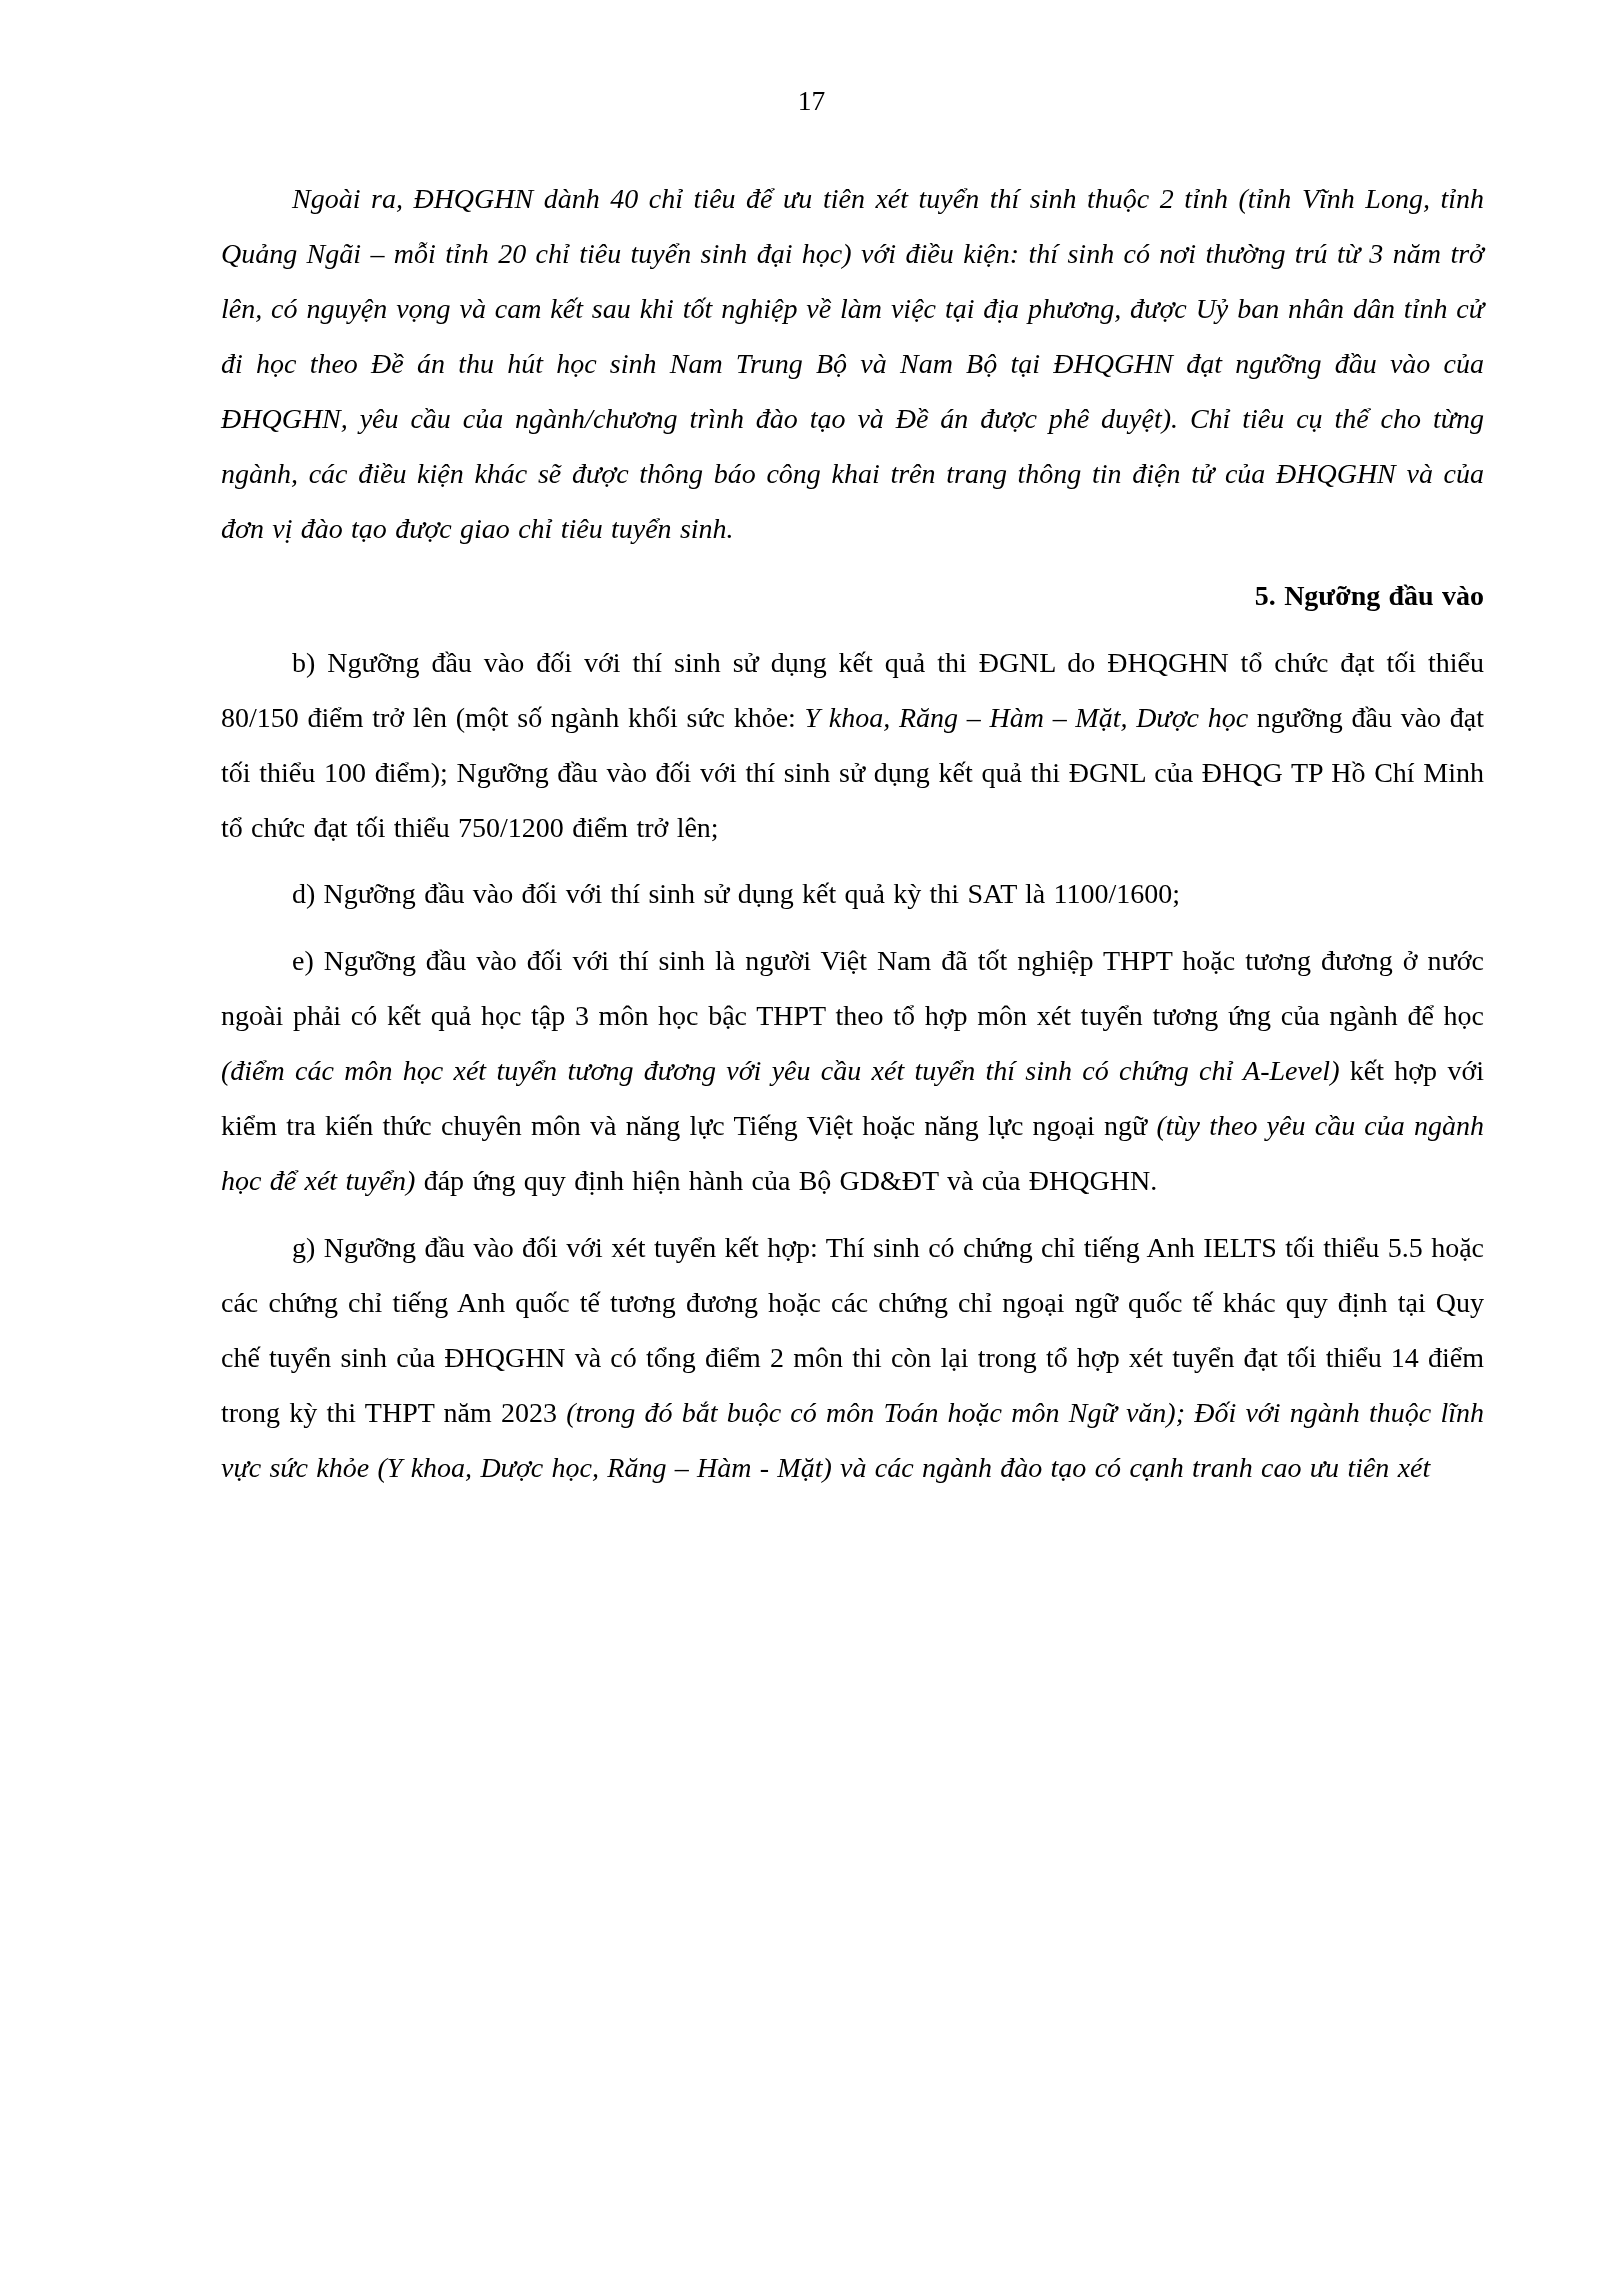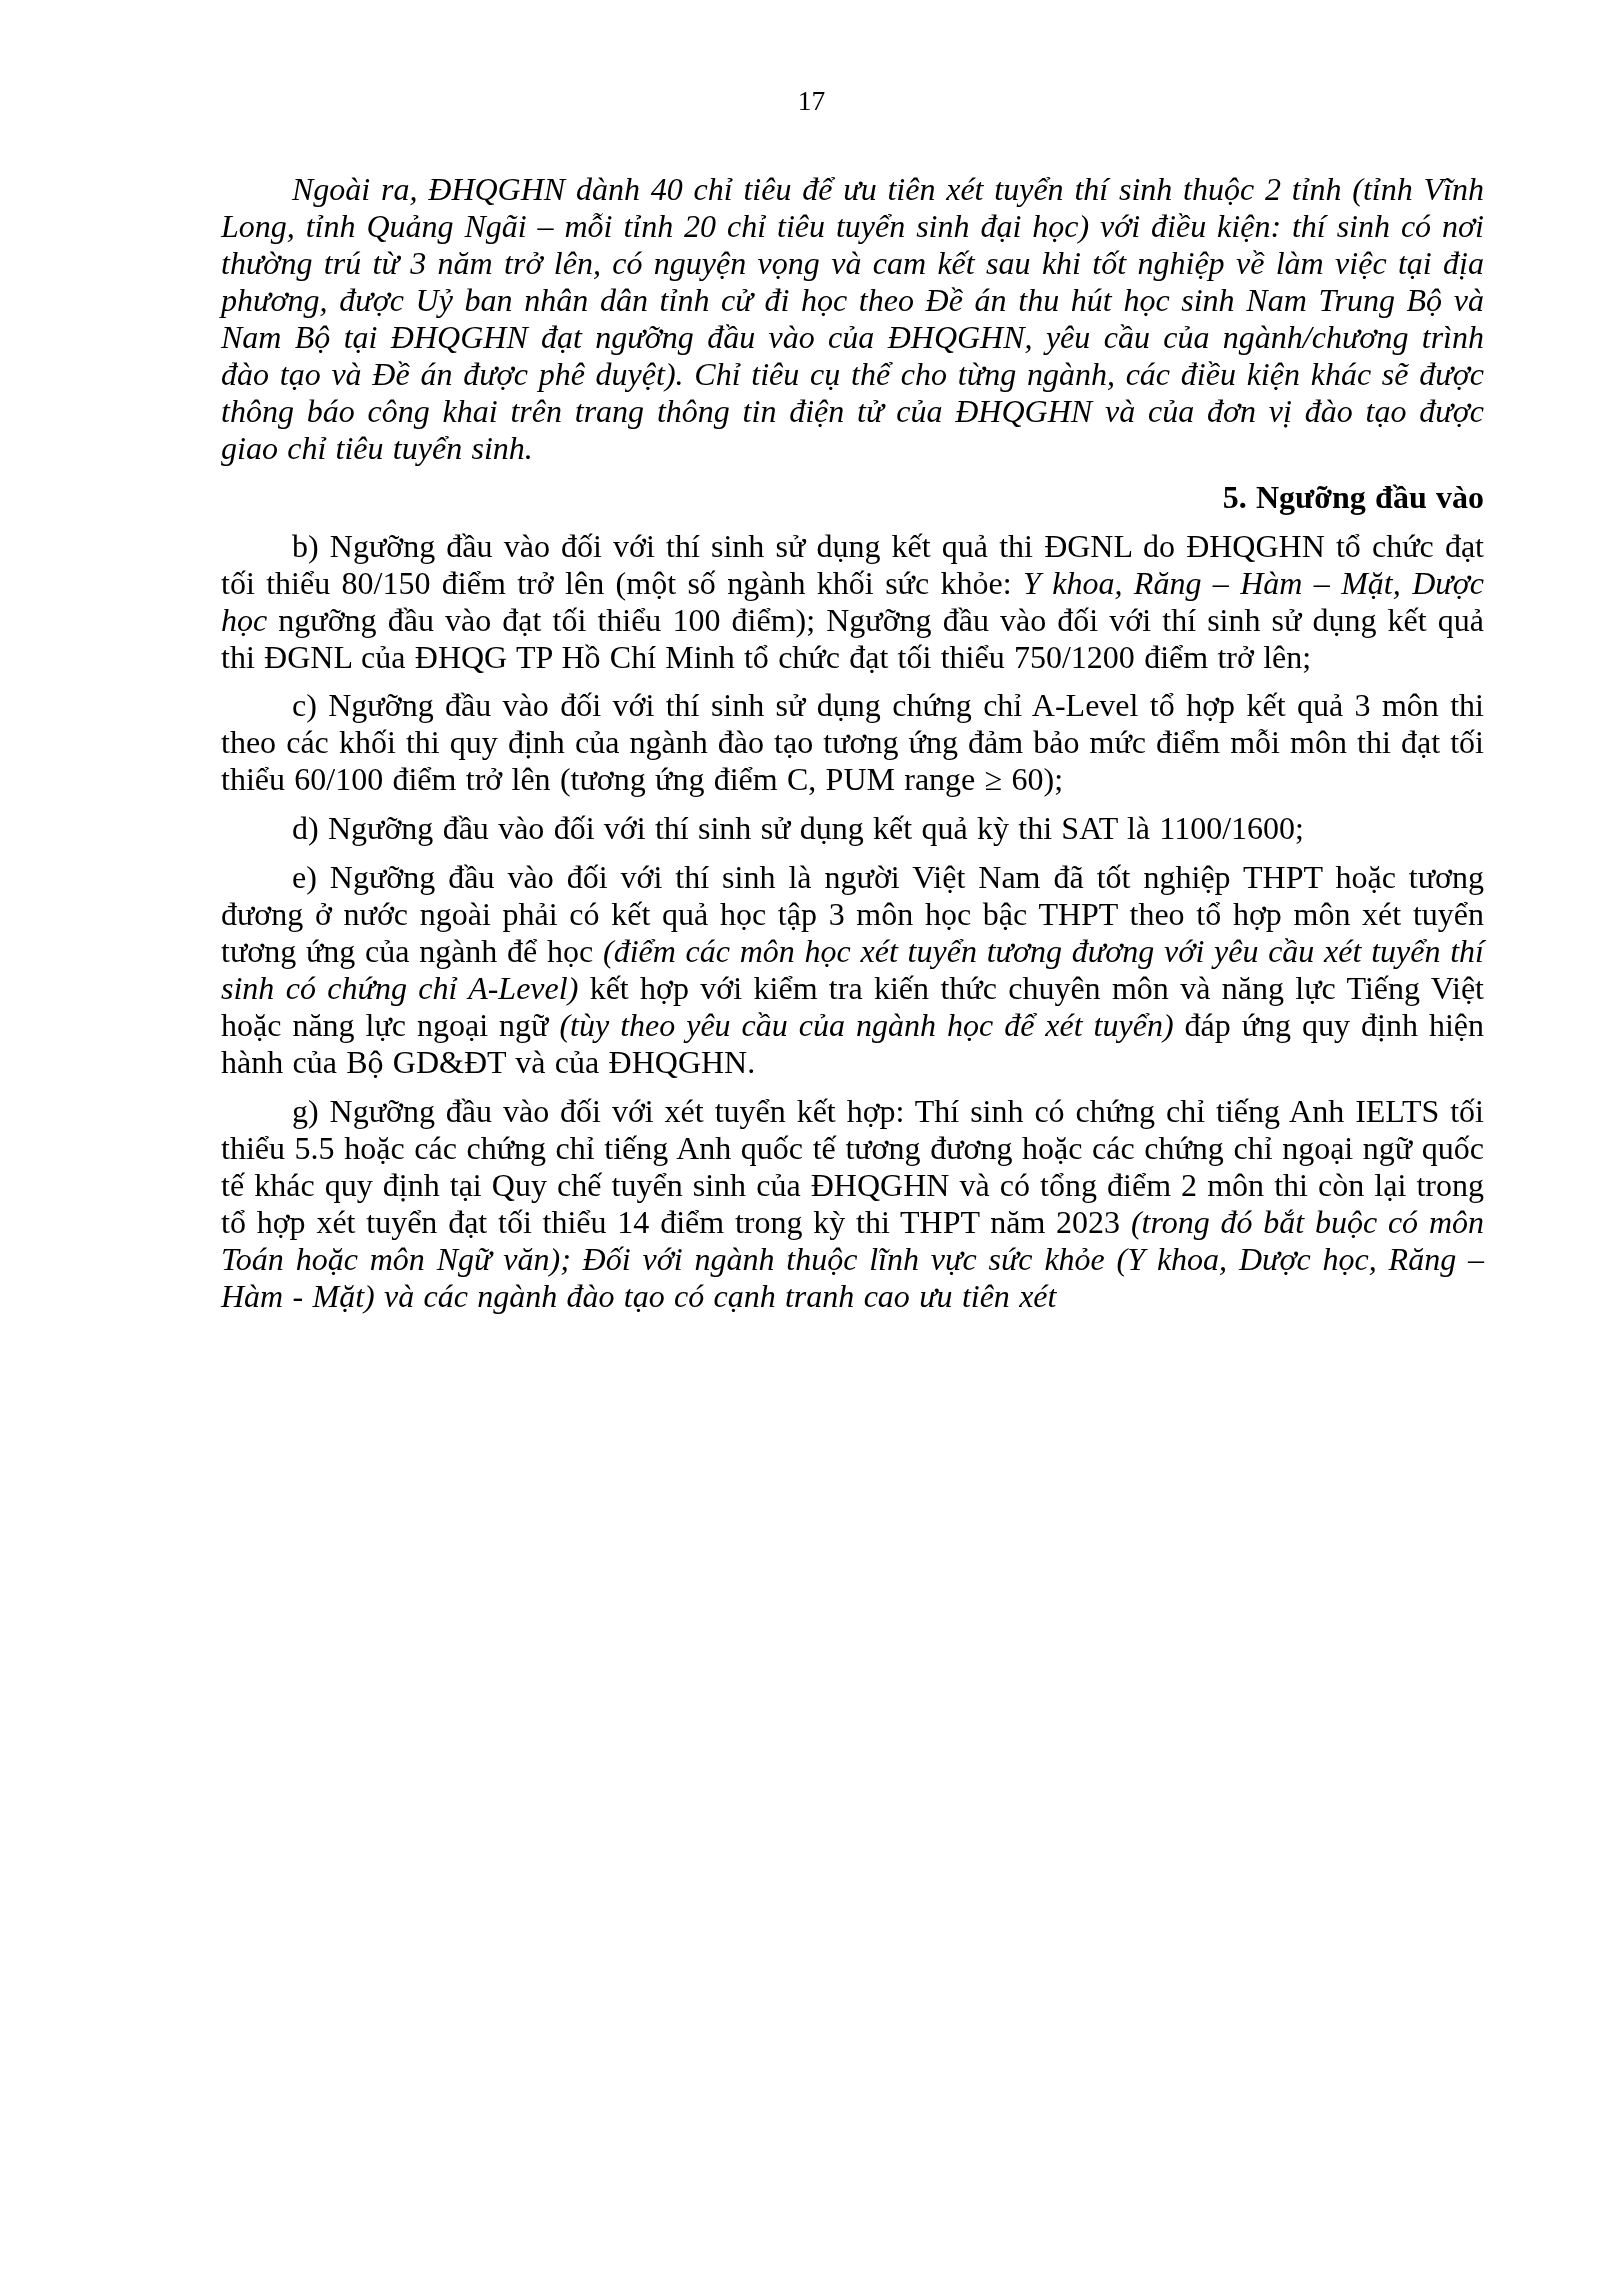--- a/index.html
+++ b/index.html
@@ -20,22 +20,22 @@
   .page-number {
     position: absolute;
     top: 84px;
     left: 0;
     right: 0;
     text-align: center;
     font-size: 27.5px;
     line-height: 33px;
   }
   .para {
-    font-size: 32px;
-    line-height: 37px;
+    font-size: 28px;
+    line-height: 55px;
     text-align: justify;
     text-indent: 71px;
     margin: 0 0 11.8px 0;
     word-spacing: 1.3px;
   }
   .heading {
     font-weight: bold;
     text-align: right;
   }
   .it {
@@ -49,21 +49,20 @@
 
   <div class="page-number">17</div>
 
   <p class="para"><span class="it">Ngoài ra, ĐHQGHN dành 40 chỉ tiêu để ưu tiên xét tuyển thí sinh thuộc 2 tỉnh (tỉnh Vĩnh Long, tỉnh Quảng Ngãi – mỗi tỉnh 20 chỉ tiêu tuyển sinh đại học) với điều kiện: thí sinh có nơi thường trú từ 3 năm trở lên, có nguyện vọng và cam kết sau khi tốt nghiệp về làm việc tại địa phương, được Uỷ ban nhân dân tỉnh cử đi học theo Đề án thu hút học sinh Nam Trung Bộ và Nam Bộ tại ĐHQGHN đạt ngưỡng đầu vào của ĐHQGHN, yêu cầu của ngành/chương trình đào tạo và Đề án được phê duyệt). Chỉ tiêu cụ thể cho từng ngành, các điều kiện khác sẽ được thông báo công khai trên trang thông tin điện tử của ĐHQGHN và của đơn vị đào tạo được giao chỉ tiêu tuyển sinh.</span></p>
 
   <p class="para heading"><span>5. Ngưỡng đầu vào</span></p>
 
 
   <p class="para"><span>b) Ngưỡng đầu vào đối với thí sinh sử dụng kết quả thi ĐGNL do ĐHQGHN tổ chức đạt tối thiểu 80/150 điểm trở lên (một số ngành khối sức khỏe: </span><span class="it">Y khoa, Răng – Hàm – Mặt, Dược học</span><span> ngưỡng đầu vào đạt tối thiểu 100 điểm); Ngưỡng đầu vào đối với thí sinh sử dụng kết quả thi ĐGNL của ĐHQG TP Hồ Chí Minh tổ chức đạt tối thiểu 750/1200 điểm trở lên;</span></p>
 
-  <p class="para"><span>c) Ngưỡng đầu vào đối với thí sinh sử dụng chứng chỉ A-Level tổ hợp kết quả 3 môn thi theo các khối thi quy định của ngành đào tạo tương ứng đảm bảo mức điểm mỗi môn thi đạt tối thiểu 60/100 điểm trở lên (tương ứng điểm C, PUM range ≥ 60);</span></p>
 
   <p class="para"><span>d) Ngưỡng đầu vào đối với thí sinh sử dụng kết quả kỳ thi SAT là 1100/1600;</span></p>
 
 
   <p class="para"><span>e) Ngưỡng đầu vào đối với thí sinh là người Việt Nam đã tốt nghiệp THPT hoặc tương đương ở nước ngoài phải có kết quả học tập 3 môn học bậc THPT theo tổ hợp môn xét tuyển tương ứng của ngành để học </span><span class="it">(điểm các môn học xét tuyển tương đương với yêu cầu xét tuyển thí sinh có chứng chỉ A-Level)</span><span> kết hợp với kiểm tra kiến thức chuyên môn và năng lực Tiếng Việt hoặc năng lực ngoại ngữ </span><span class="it">(tùy theo yêu cầu của ngành học để xét tuyển)</span><span> đáp ứng quy định hiện hành của Bộ GD&amp;ĐT và của ĐHQGHN.</span></p>
 
   <p class="para"><span>g) Ngưỡng đầu vào đối với xét tuyển kết hợp: Thí sinh có chứng chỉ tiếng Anh IELTS tối thiểu 5.5 hoặc các chứng chỉ tiếng Anh quốc tế tương đương hoặc các chứng chỉ ngoại ngữ quốc tế khác quy định tại Quy chế tuyển sinh của ĐHQGHN và có tổng điểm 2 môn thi còn lại trong tổ hợp xét tuyển đạt tối thiểu 14 điểm trong kỳ thi THPT năm 2023 </span><span class="it">(trong đó bắt buộc có môn Toán hoặc môn Ngữ văn); Đối với ngành thuộc lĩnh vực sức khỏe (Y khoa, Dược học, Răng – Hàm - Mặt) và các ngành đào tạo có cạnh tranh cao ưu tiên xét</span></p>
 
 </div>
 

